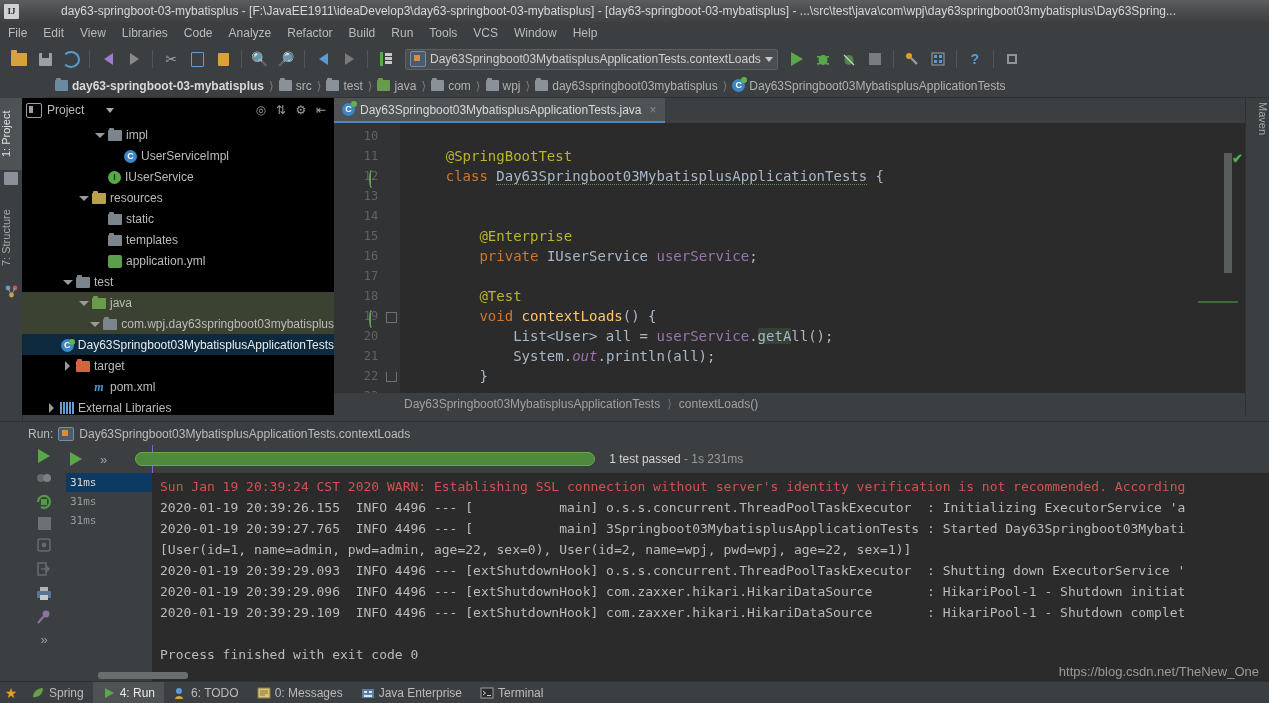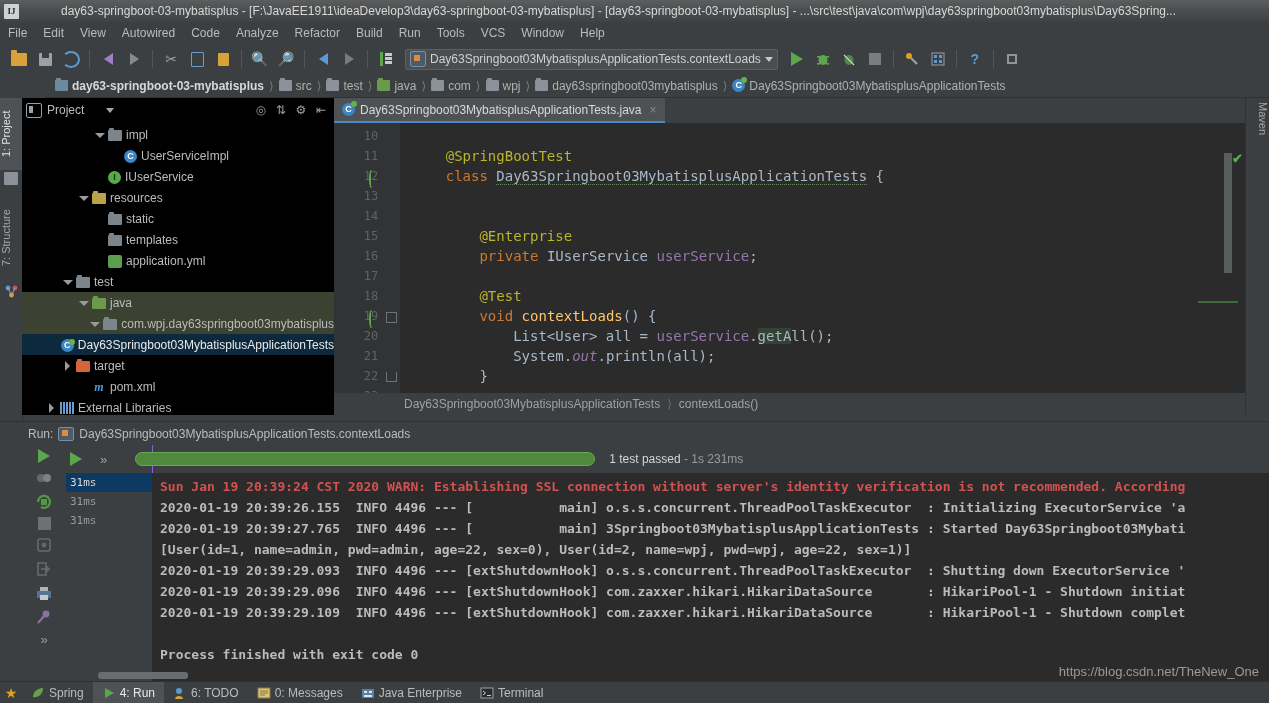--- a/index.html
+++ b/index.html
@@ -381,21 +381,21 @@
   .run-status { margin-left: 14px; color: #d4d4d4; font-size: 12px; }
   .run-status .dim { color: #9a9a9a; }
 
   .console {
     position: absolute; left: 152px; top: 51px; width: 1117px; height: 210px;
     background: #2b2b2b; overflow: hidden; padding-top: 3px; box-sizing: border-box;
   }
   .cons-line {
     height: 21px; line-height: 21px; white-space: pre;
     font-family: "DejaVu Sans Mono", monospace; font-size: 13px;
-    padding-left: 8px; color: #bbbbbb; font-weight: bold;
+    padding-left: 8px; color: #bbbbbb;
   }
   .cons-line.warn { color: #d25252; }
   .cons-hscroll {
     position: absolute; left: 98px; bottom: 4px; width: 90px; height: 7px;
     background: #6a6d6e; border-radius: 3px;
   }
 
   
   .statusbar {
     position: absolute; left: 0; bottom: 0; width: 1269px; height: 21px;
@@ -472,21 +472,21 @@
 
   <div class="titlebar">
     <div class="title-icon">IJ</div>
     <div class="title-text">day63-springboot-03-mybatisplus - [F:\JavaEE1911\ideaDevelop3\day63-springboot-03-mybatisplus] - [day63-springboot-03-mybatisplus] - ...\src\test\java\com\wpj\day63springboot03mybatisplus\Day63Spring...</div>
   </div>
 
   <div class="menubar">
     <div class="menu-item">File</div>
     <div class="menu-item">Edit</div>
     <div class="menu-item">View</div>
-    <div class="menu-item">Autowired</div>
+    <div class="menu-item">Libraries</div>
     <div class="menu-item">Code</div>
     <div class="menu-item">Analyze</div>
     <div class="menu-item">Refactor</div>
     <div class="menu-item">Build</div>
     <div class="menu-item">Run</div>
     <div class="menu-item">Tools</div>
     <div class="menu-item">VCS</div>
     <div class="menu-item">Window</div>
     <div class="menu-item">Help</div>
   </div>

